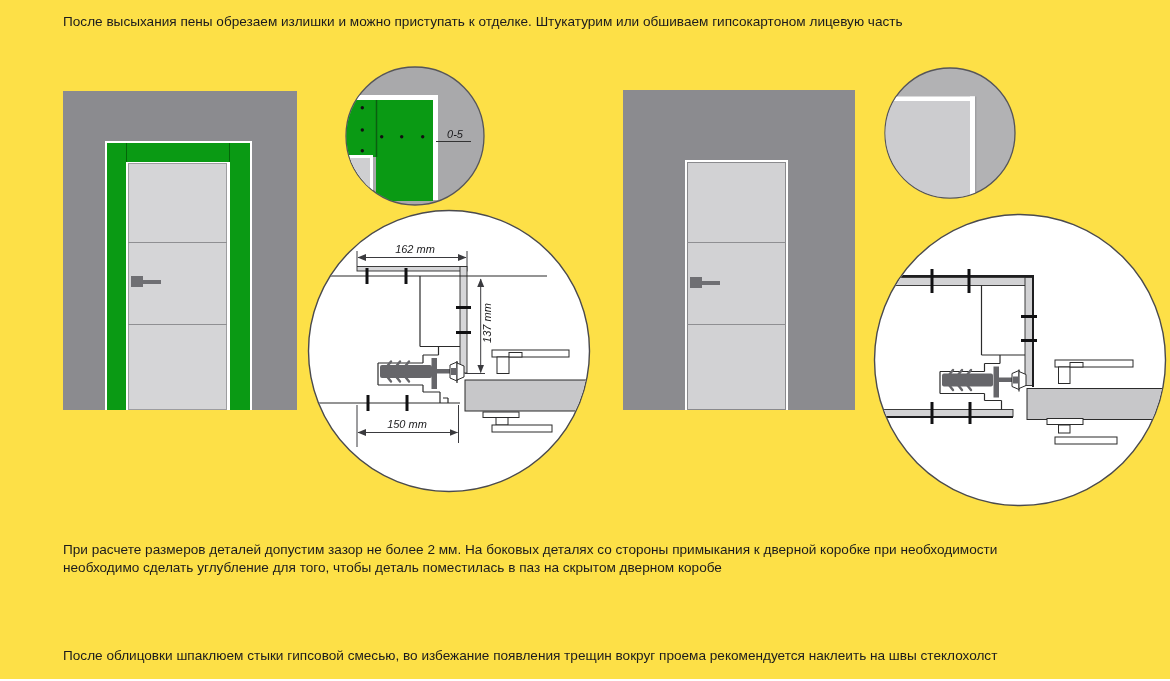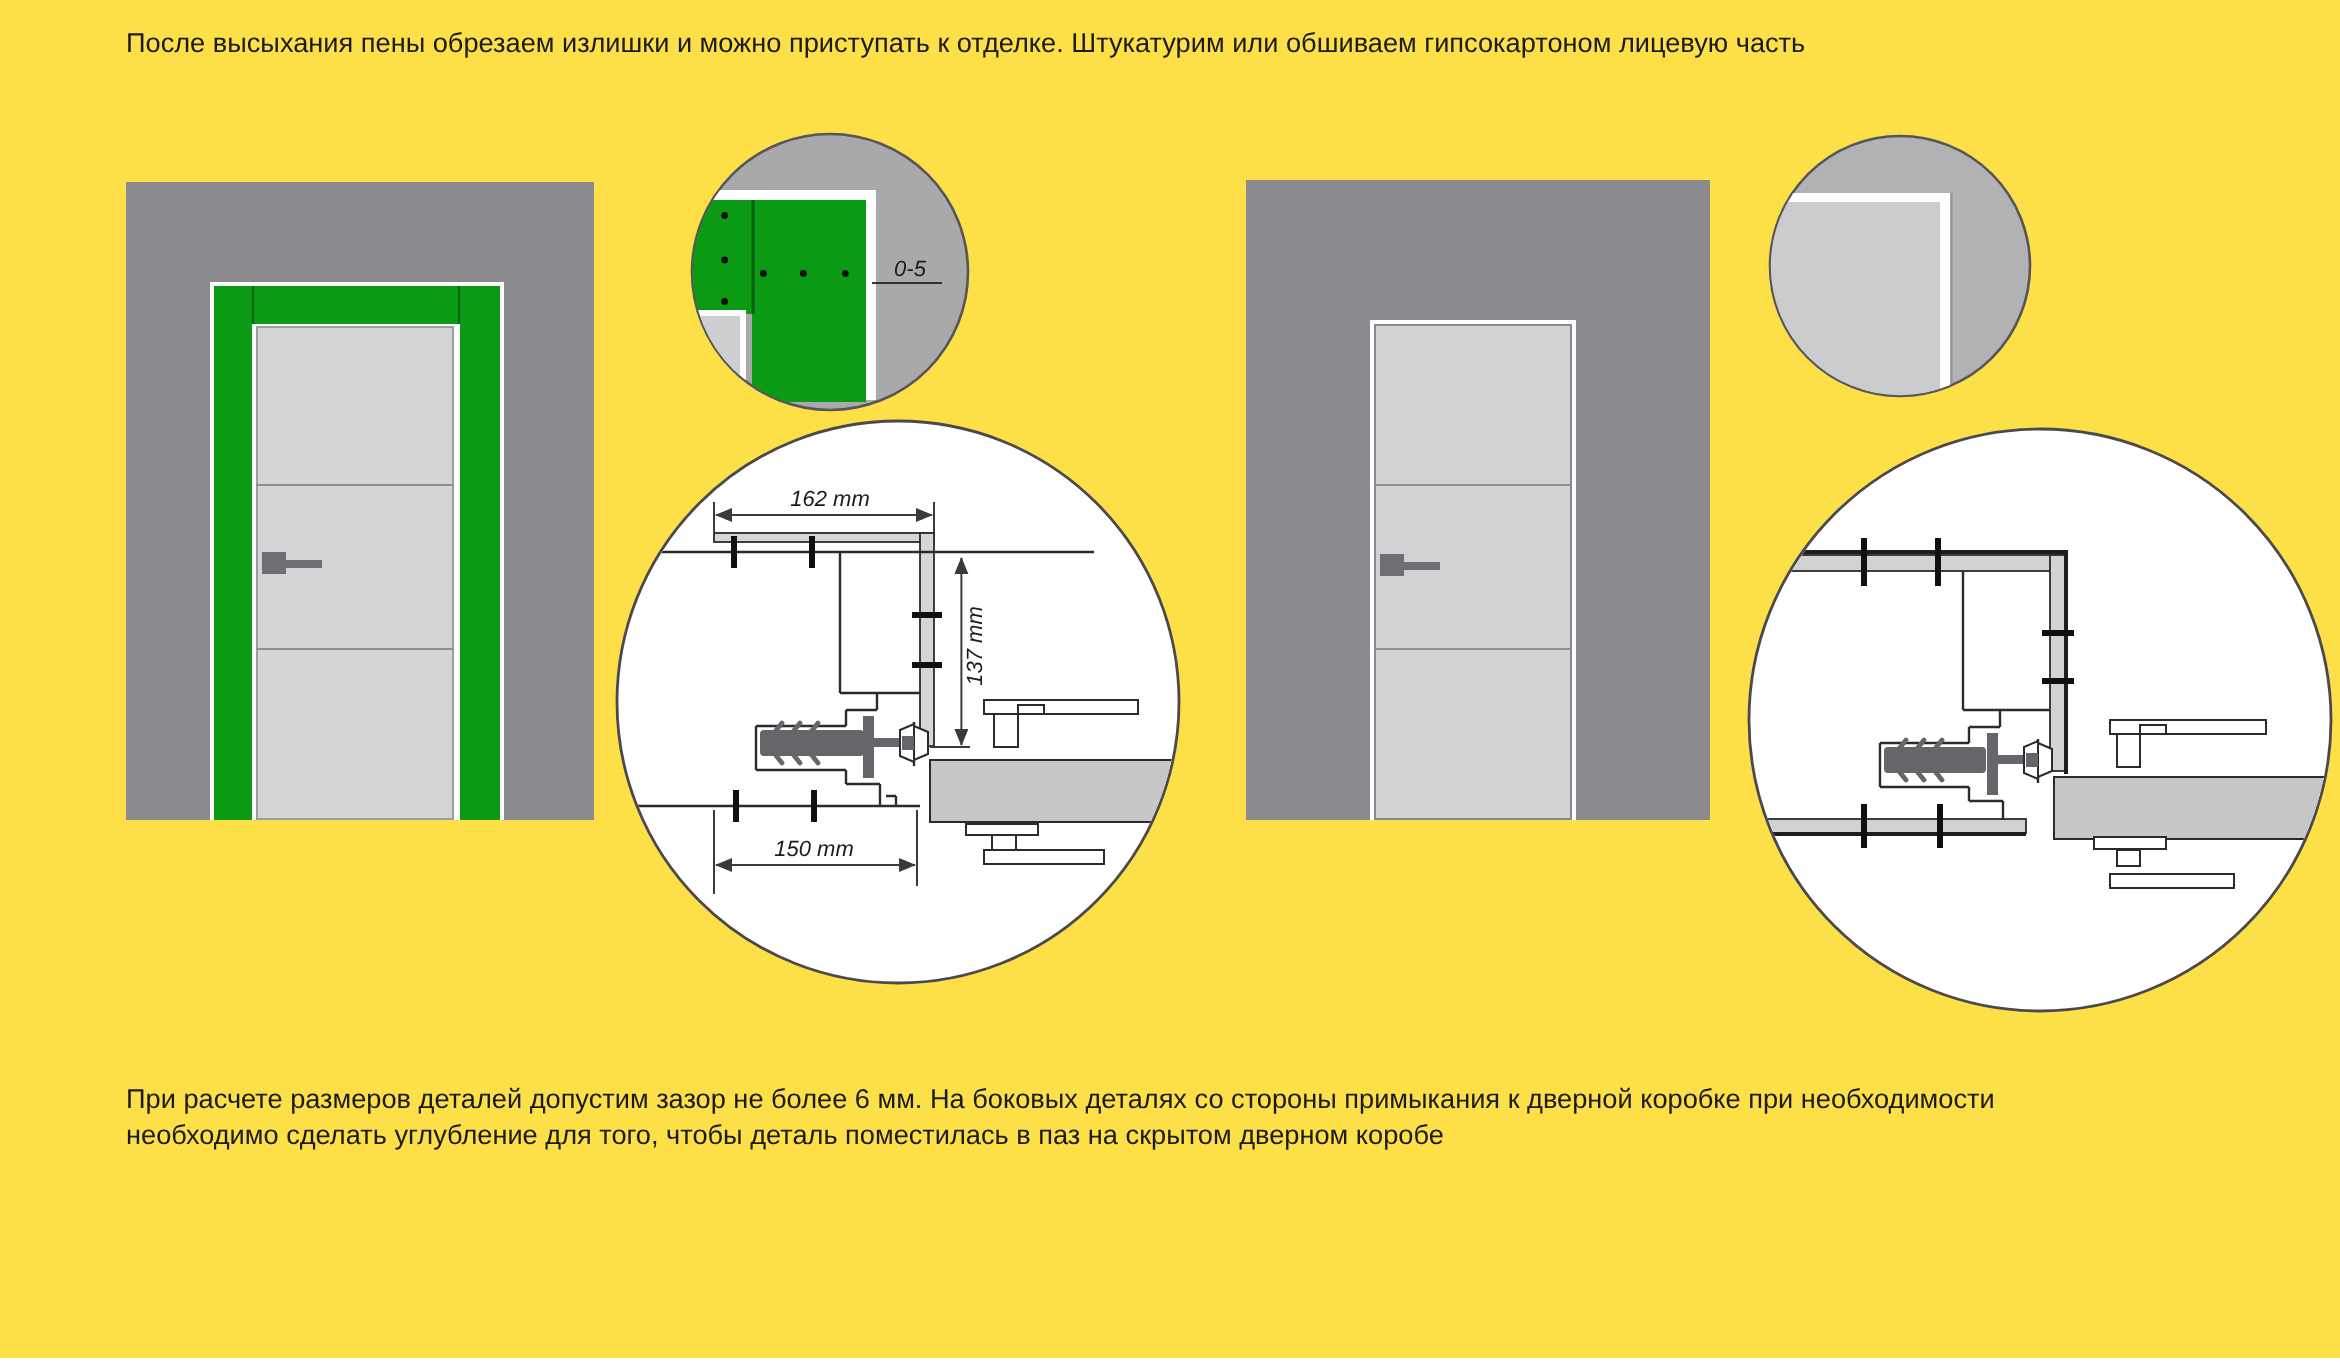--- a/index.html
+++ b/index.html
@@ -186,15 +186,16 @@
 
       <rect class="part" x="182" y="147" width="78" height="7"></rect>
       <rect class="part" x="185.5" y="154" width="11.5" height="16.5"></rect>
       <rect class="part" x="197" y="149.5" width="13" height="4.5"></rect>
       <rect class="part" x="174" y="205.5" width="36" height="6"></rect>
       <rect class="part" x="185.5" y="212" width="11.5" height="8"></rect>
       <rect class="part" x="182" y="224" width="62" height="7"></rect>
     </g>
   </svg>
 
-  <div class="abs note" style="left:63px;top:541px;">При расчете размеров деталей допустим зазор не более 6 мм. На боковых деталях со стороны примыкания к дверной коробке при необходимости необходимо сделать углубление для того, чтобы деталь поместилась в паз на скрытом дверном коробе</div>
+  <div class="abs note" style="left:63px;top:541px;">При расчете размеров деталей допустим зазор не более 2 мм. На боковых деталях со стороны примыкания к дверной коробке при необходимости необходимо сделать углубление для того, чтобы деталь поместилась в паз на скрытом дверном коробе</div>
+  <div class="abs note" style="left:63px;top:647px;">После облицовки шпаклюем стыки гипсовой смесью, во избежание появления трещин вокруг проема рекомендуется наклеить на швы стеклохолст</div>
 
 </div>
 
 </body></html>

